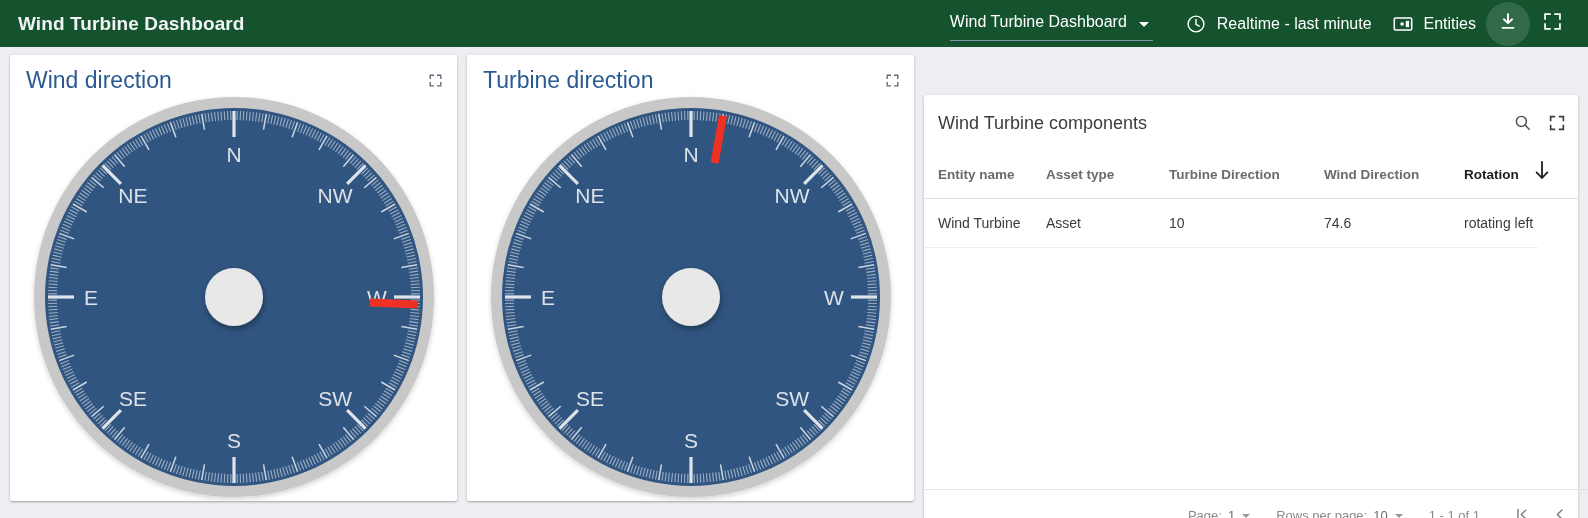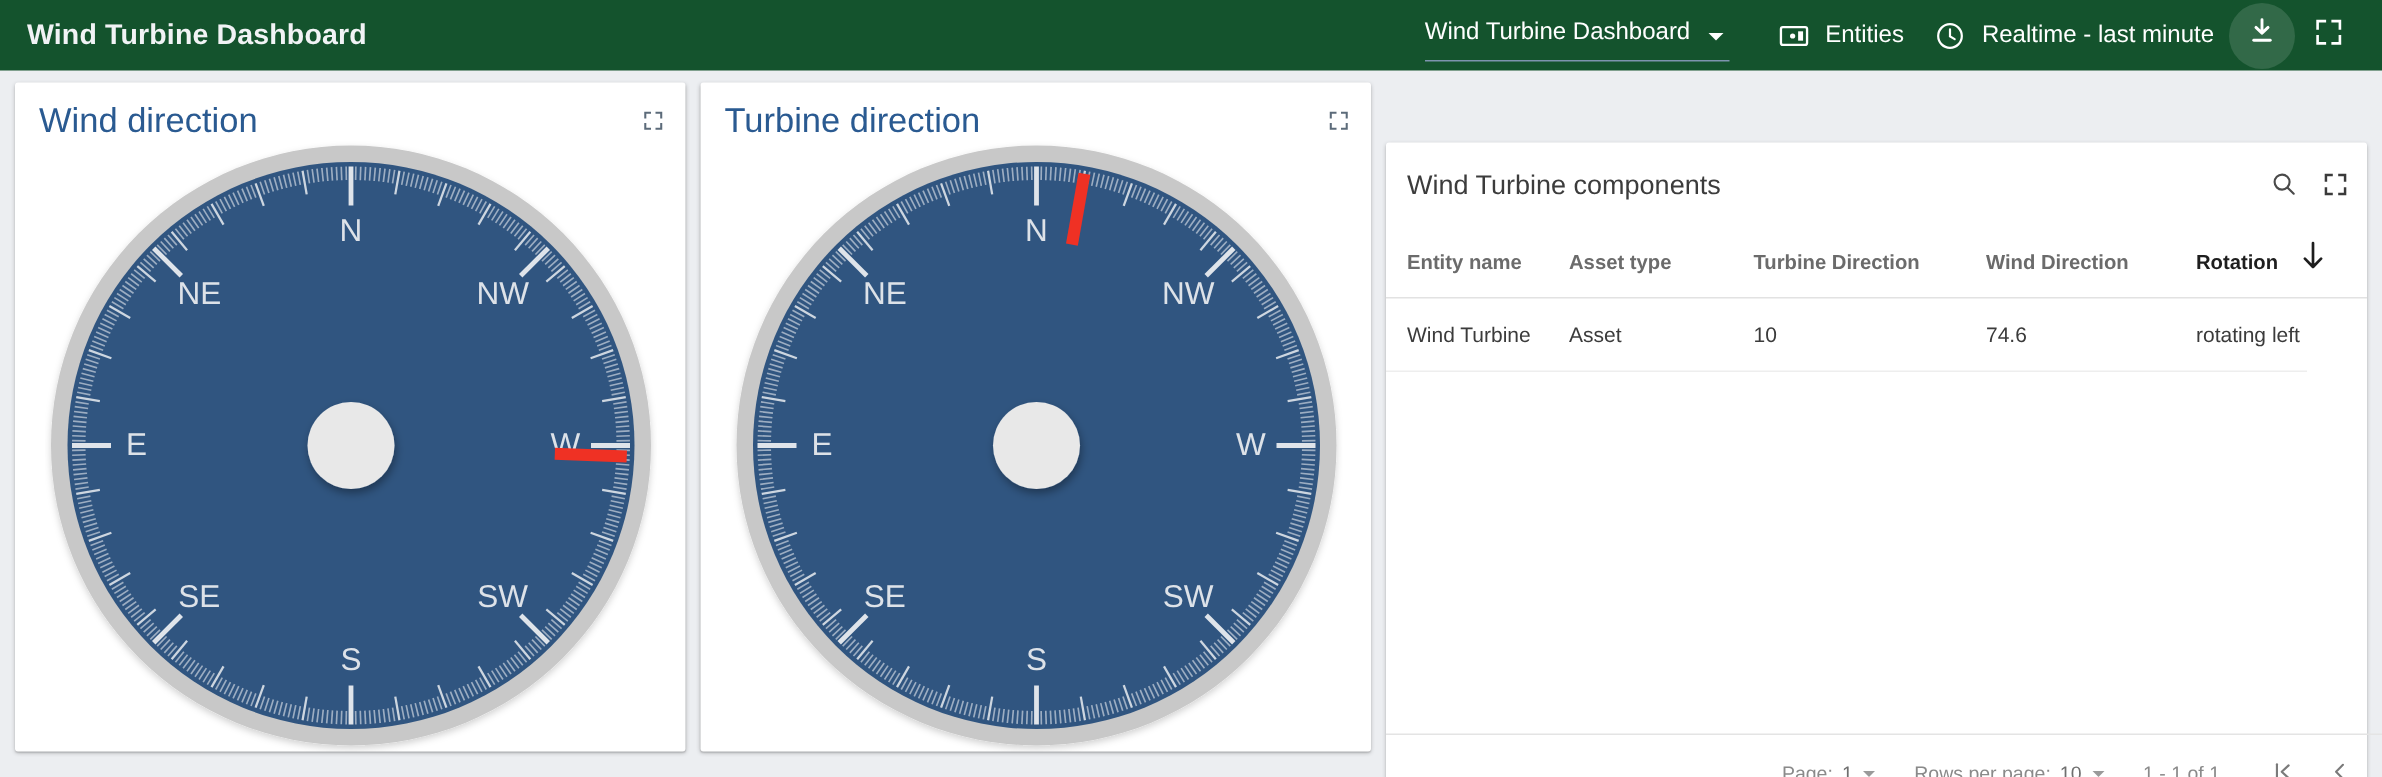--- a/index.html
+++ b/index.html
@@ -182,36 +182,36 @@
   <div class="topbar-right">
 
     <div class="dash-select">
       <span class="dash-select-label">Wind Turbine Dashboard</span>
       <span class="caret-down"></span>
     </div>
 
     <div class="tb-item">
       <span class="tb-ico">
         <svg width="22" height="22" viewBox="0 0 24 24">
+          <circle cx="12" cy="12" r="8.6" fill="none" stroke="#ffffff" stroke-width="1.6"></circle>
+          <path d="M12 7.2 V12.3 L15.4 14.3" fill="none" stroke="#ffffff" stroke-width="1.6" stroke-linecap="round"></path>
+        </svg>
+      </span>
+      <span class="lbl">Realtime - last minute</span>
+    </div>
+
+    <div class="tb-item">
+      <span class="tb-ico">
+        <svg width="22" height="22" viewBox="0 0 24 24">
           <rect x="2.5" y="5.5" width="19" height="13" rx="1.4" fill="none" stroke="#ffffff" stroke-width="1.7"></rect>
           <circle cx="11" cy="12" r="1.9" fill="#ffffff"></circle>
           <rect x="15" y="8.6" width="3.6" height="6.8" fill="#ffffff"></rect>
         </svg>
       </span>
       <span class="lbl">Entities</span>
-    </div>
-
-    <div class="tb-item">
-      <span class="tb-ico">
-        <svg width="22" height="22" viewBox="0 0 24 24">
-          <circle cx="12" cy="12" r="8.6" fill="none" stroke="#ffffff" stroke-width="1.6"></circle>
-          <path d="M12 7.2 V12.3 L15.4 14.3" fill="none" stroke="#ffffff" stroke-width="1.6" stroke-linecap="round"></path>
-        </svg>
-      </span>
-      <span class="lbl">Realtime - last minute</span>
     </div>
 
     <div class="icon-btn hover-bg">
       <span>
         <svg width="22" height="22" viewBox="0 0 24 24">
           <path d="M12 3.4 V13.2 M12 13.2 L7.6 9 M12 13.2 L16.4 9" fill="none" stroke="#ffffff" stroke-width="2.1" stroke-linecap="round" stroke-linejoin="round"></path>
           <path d="M6 18.4 H18" stroke="#ffffff" stroke-width="2.1" stroke-linecap="round"></path>
         </svg>
       </span>
     </div>

